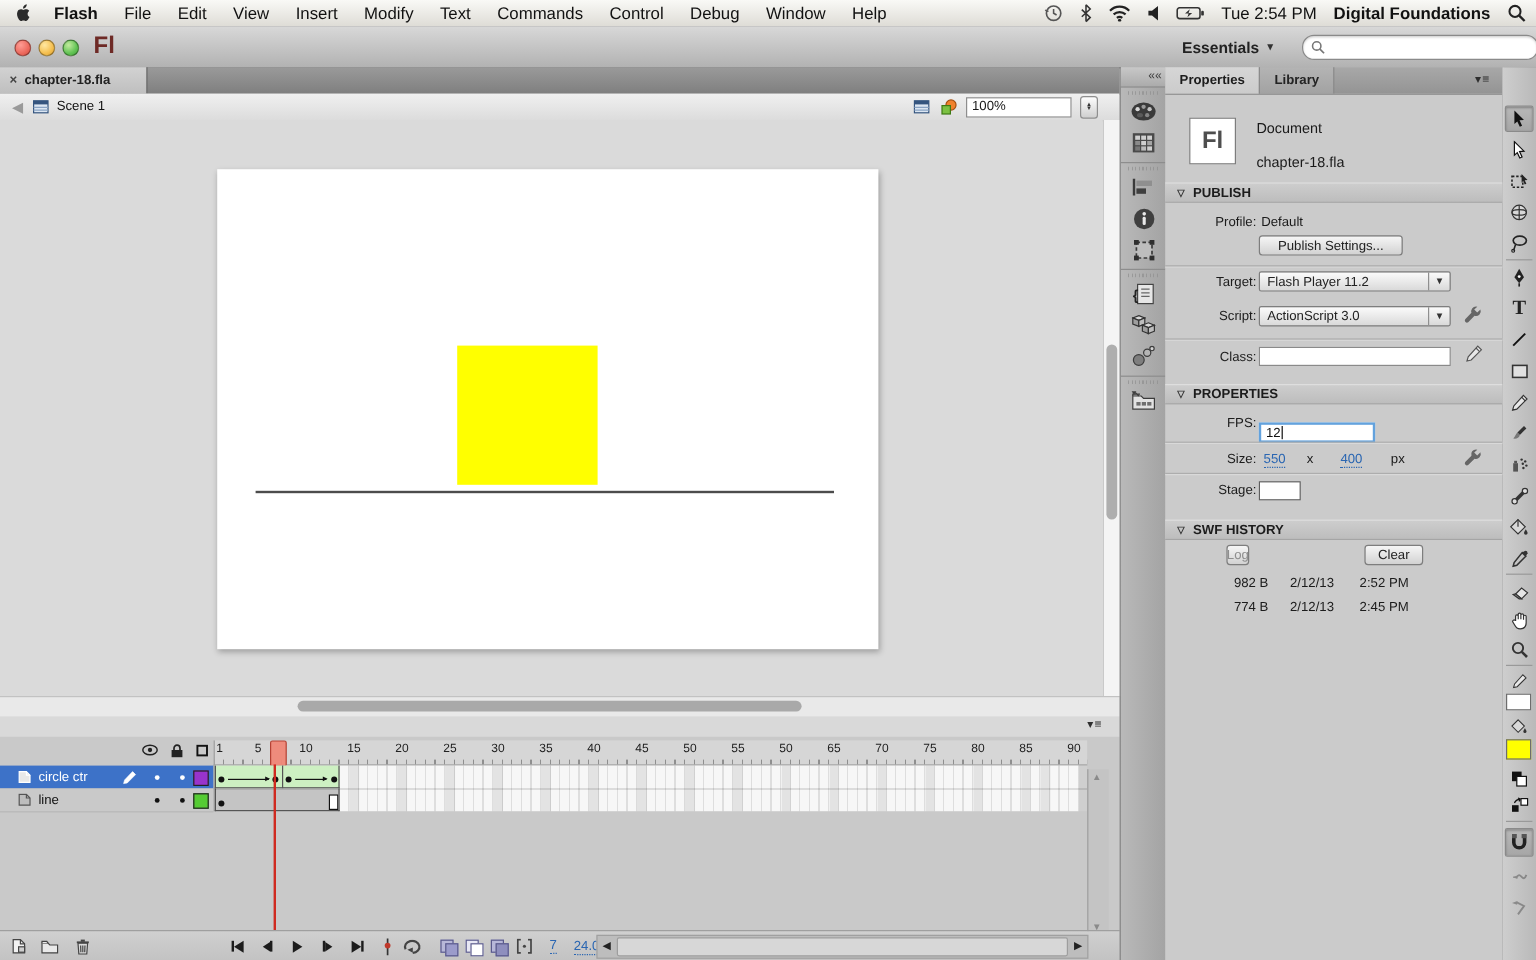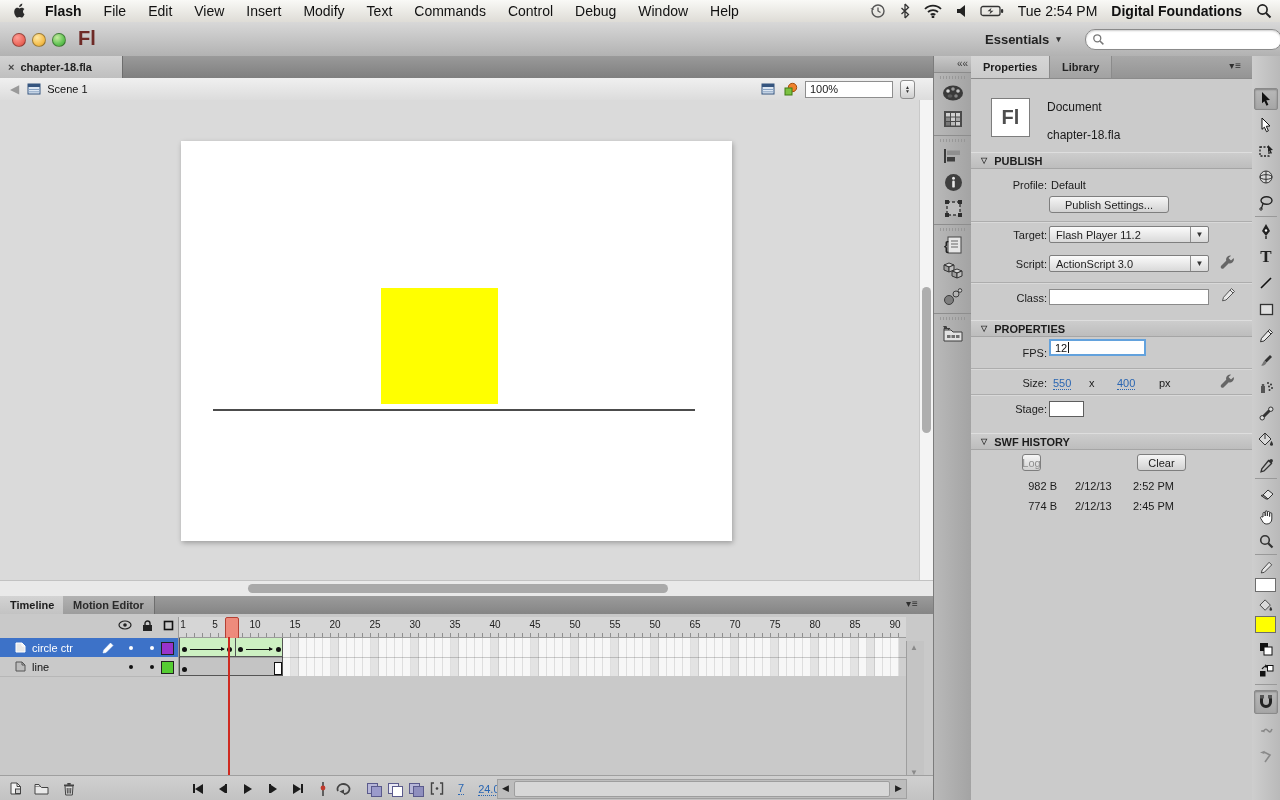--- a/index.html
+++ b/index.html
@@ -292,24 +292,20 @@
       <div id="shape-line" style="background: rgb(76, 76, 76);"></div>
     </div>
   </div>
   <div id="stage-vscroll" class="abs">
     <div id="stage-vthumb" class="abs"></div>
   </div>
   <div id="stage-hscroll" class="abs">
     <div id="stage-hthumb" class="abs"></div>
   </div>
 
-  <div id="tl-tabs" class="abs">
-    <div id="tab-timeline" class="tltab">Timeline</div>
-    <div id="tab-motion" class="tltab">Motion Editor</div>
-  </div>
   <div id="tl-menu-icon" class="abs">▾≡</div>
 
   <div id="tl-body" class="abs">
     <div id="tl-header-icons">
       <svg width="14" height="10" viewBox="0 0 14 10">
           <ellipse cx="7" cy="5" rx="6" ry="4" fill="none" stroke="#222" stroke-width="1.2"></ellipse>
           <circle cx="7" cy="5" r="1.8" fill="#222"></circle>
         </svg>
       <svg width="11" height="12" viewBox="0 0 11 12">
           <rect x="1" y="5" width="9" height="6" fill="#222"></rect>
@@ -622,21 +618,21 @@
     <svg class="abs" style="left:250px;top:231px;" width="15" height="15" viewBox="0 0 15 15">
         <path d="M10.5 1.5 L13.5 4.5 L5 13 L1.5 13.8 L2.5 10.3 Z" fill="#e8e8e8" stroke="#555"></path>
         <line x1="9" y1="3" x2="12" y2="6" stroke="#555"></line>
       </svg>
 
     <div class="sec-head" style="top:264px;">
       <span class="disc">▽</span>
       <span>PROPERTIES</span>
     </div>
     <div class="plabel" style="left:4px;top:291px;">FPS:</div>
-    <div id="fps-input" style="top:283px;">
+    <div id="fps-input" style="top:296px;">
       <span>12</span>
         <span id="fps-caret"></span>
     </div>
     <div class="divline" style="top:312px;"></div>
     <div class="plabel" style="left:4px;top:321px;">Size:</div>
     <span class="hot abs" style="left:82px;top:321px;">550</span>
     <span class="abs" style="left:118px;top:321px;">x</span>
     <span class="hot abs" style="left:146px;top:321px;">400</span>
     <span class="abs" style="left:188px;top:321px;">px</span>
     <svg class="abs" style="left:248px;top:317px;" width="16" height="16" viewBox="0 0 16 16">

